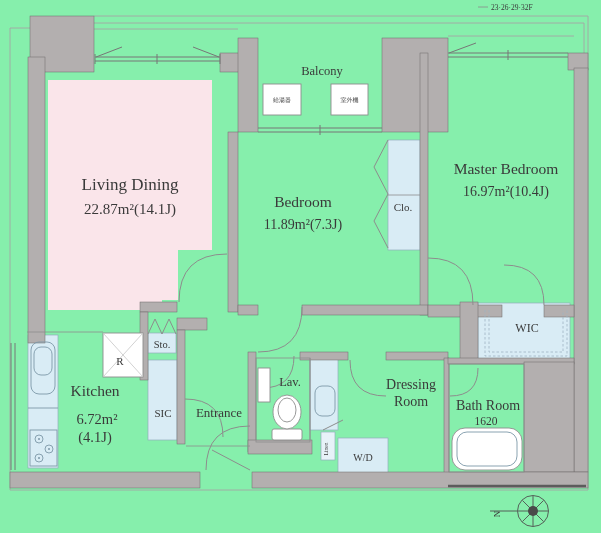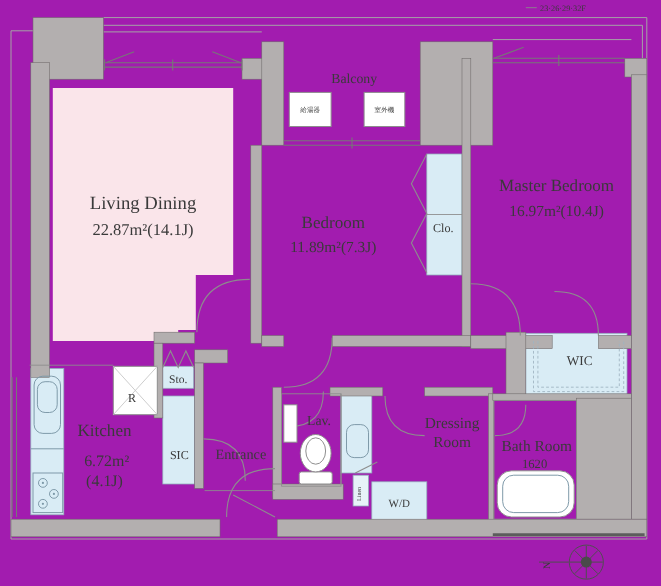--- a/index.html
+++ b/index.html
@@ -1,16 +1,16 @@
 <!DOCTYPE html>
 <html><head>
 <meta charset="utf-8">
 <style>
   html,body{margin:0;padding:0;background:#ffffff;}
-  .page{position:relative;width:601px;height:533px;background:#a21caf;overflow:hidden;}
+  .page{position:relative;width:601px;height:533px;background:#86efac;overflow:hidden;}
   svg{display:block;}
   text{font-family:"Liberation Serif","DejaVu Serif",serif;fill:#3a3a3a;}
   .wall{fill:#b3afaf;stroke:#6e6a6a;stroke-width:.5;}
   .thin{stroke:#a5a5a5;stroke-width:.9;fill:none;}
   .rline{stroke:#8d8d8d;stroke-width:.8;fill:none;}
   .win{stroke:#777;stroke-width:1;fill:none;}
   .door{stroke:#8d8d8d;stroke-width:1;fill:none;}
   .blue{fill:#d9ecf5;stroke:#93aebc;stroke-width:.7;}
   .blue2{fill:#e7f2f8;stroke:#93aebc;stroke-width:.7;}
   .fix{fill:#ffffff;stroke:#8d8d8d;stroke-width:.9;}

